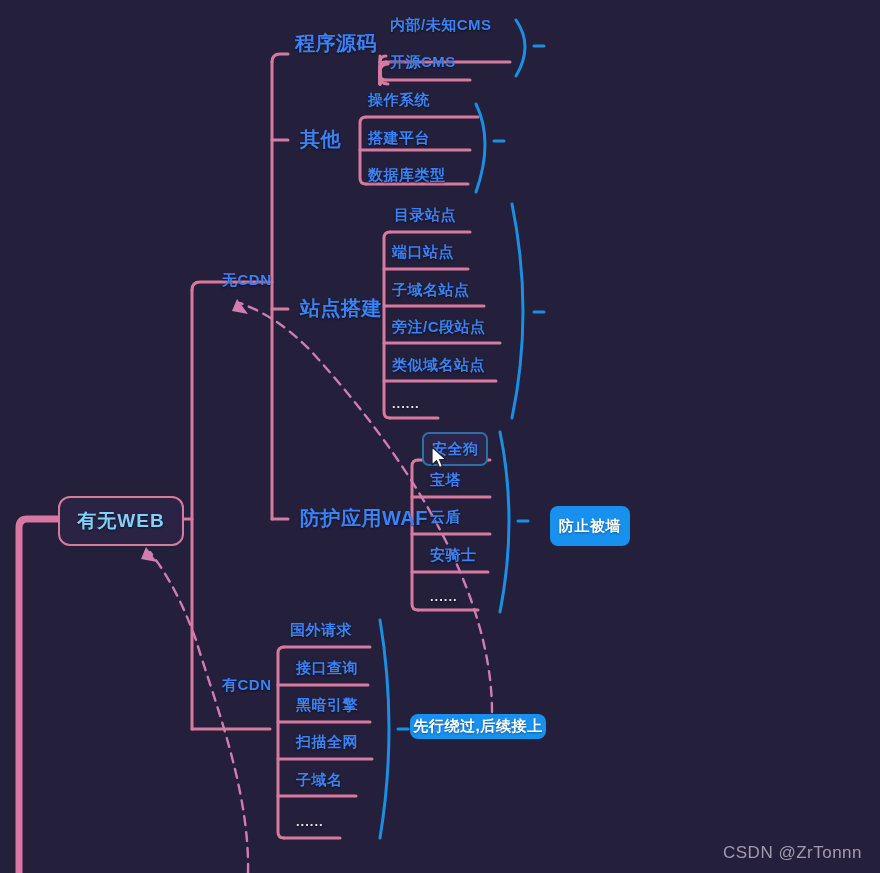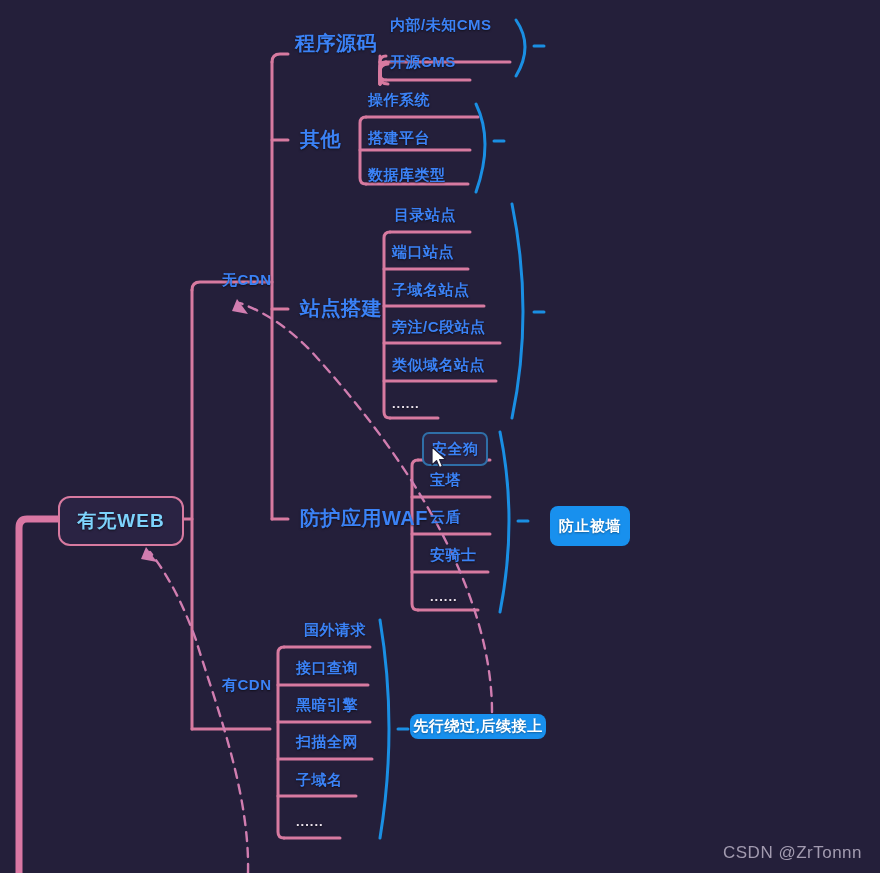--- a/index.html
+++ b/index.html
@@ -283,21 +283,21 @@
   <div class="node leaf" style="left:430px; top:546px;">
     <span>安骑士</span>
   </div>
   <div class="node dots" style="left:430px; top:589px;">
     <span>......</span>
   </div>
   <div class="badge" style="left:526px; top:506px; width:80px; height:40px;margin-left:24px;">
     <span>防止被墙</span>
   </div>
 
-  <div class="node leaf" style="left:304px; top:621px;">
+  <div class="node leaf" style="left:290px; top:621px;">
     <span>国外请求</span>
   </div>
   <div class="node leaf" style="left:296px; top:659px;">
     <span>接口查询</span>
   </div>
   <div class="node leaf" style="left:296px; top:696px;">
     <span>黑暗引擎</span>
   </div>
   <div class="node leaf" style="left:296px; top:733px;">
     <span>扫描全网</span>

